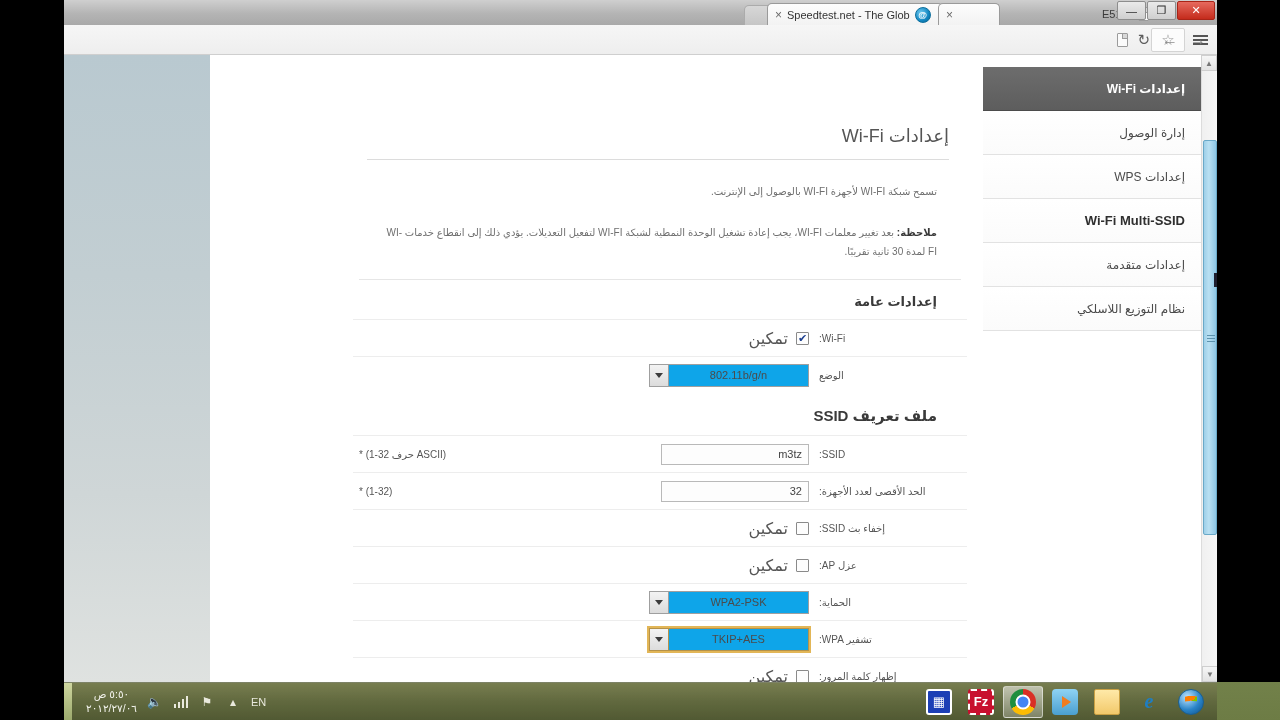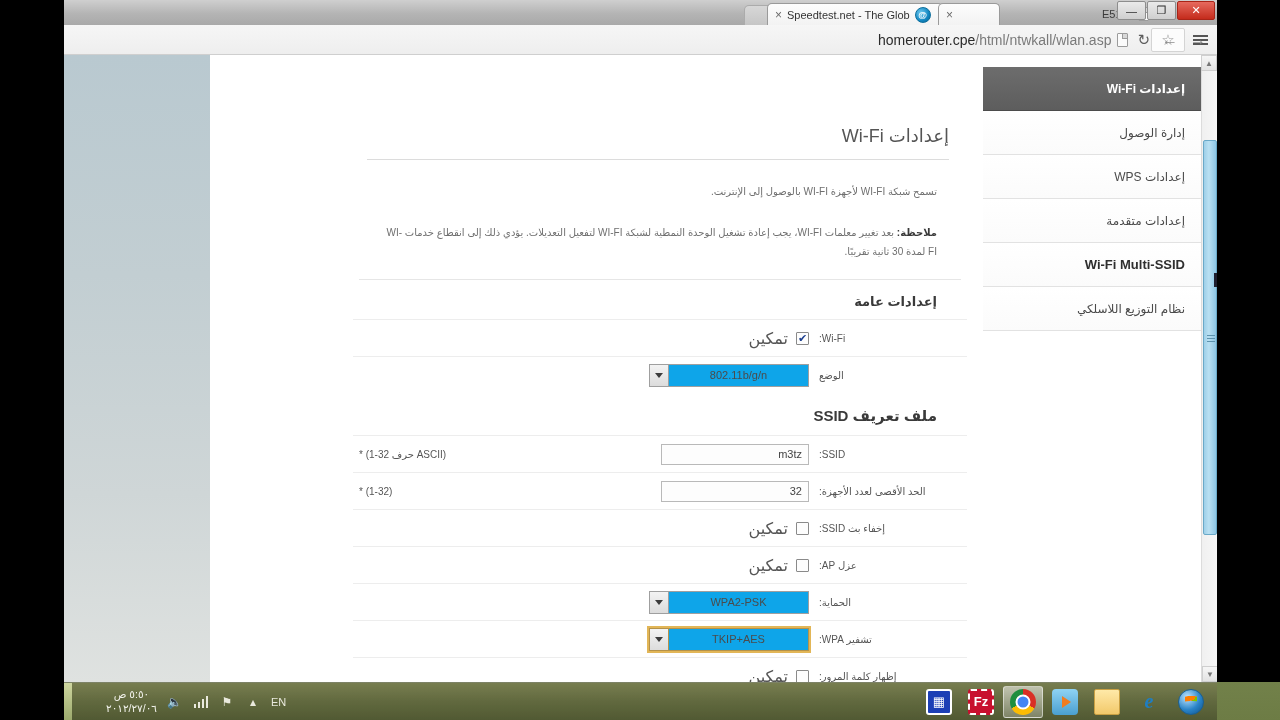--- a/index.html
+++ b/index.html
@@ -224,21 +224,21 @@
   
   .taskbar {
     position:absolute; left:64px; bottom:0; width:1153px; height:38px;
     background: linear-gradient(180deg, rgba(120,125,80,.92) 0%, rgba(96,104,62,.95) 50%, rgba(80,88,50,.96) 100%);
     border-top:1px solid rgba(255,255,255,.25);
     display:flex; align-items:center; direction:ltr;
   }
   .tray {
     display:flex; align-items:center; gap:10px; padding-left:14px; color:#f0f0e8; font-size:10px;
   }
-  .clock { line-height:1.25; text-align:center; font-size:10.5px; color:#f4f4ee; direction:rtl;margin-left:20px;}
+  .clock { line-height:1.25; text-align:center; font-size:10.5px; color:#f4f4ee; direction:rtl;}
   .tray-ico { width:16px;height:16px; display:flex;align-items:center;justify-content:center; font-size:12px; color:#e9e9dd; cursor:pointer;}
   .bars { display:flex; align-items:flex-end; gap:1.5px; height:12px;}
   .bars i{ display:block; width:2.5px; background:#e9e9dd;}
   .tb-apps { display:flex; align-items:center; gap:2px; margin-left:auto; padding-right:6px; }
   .app {
     width:40px;height:32px; display:flex;align-items:center;justify-content:center;
     border:1px solid transparent; border-radius:3px; cursor:pointer;
   }
   .app.active { background: linear-gradient(180deg,rgba(255,255,255,.55),rgba(255,255,255,.25)); border-color:rgba(255,255,255,.5);}
   .ico-box { width:26px;height:26px;border-radius:3px; display:flex;align-items:center;justify-content:center;}
@@ -308,39 +308,38 @@
             <span></span>
             <span></span>
             <span></span>
           </div>
       </div>
       <div class="star-box">
           <span class="star">☆</span>
         </div>
 
       <div class="omnibox">
-        <span class="url-text"><span class="host">homerouter.cpe</span><span>/html/ntwkall/wlan.asp</span></span>
         <span class="page-glyph"></span>
         <span class="nav-ico reload">↻</span>
         <span class="nav-ico">←</span>
         <span class="nav-ico">→</span>
       </div>
     </div>
 
     <div class="viewport">
       <div class="left-gradient"></div>
 
       <div class="page-body">
 
         <div class="navpanel">
           <div class="nav-item active">إعدادات Wi-Fi</div>
           <div class="nav-item">إدارة الوصول</div>
           <div class="nav-item">إعدادات WPS</div>
+          <div class="nav-item bold">Wi-Fi Multi-SSID</div>
           <div class="nav-item">إعدادات متقدمة</div>
-          <div class="nav-item bold">Wi-Fi Multi-SSID</div>
           <div class="nav-item">نظام التوزيع اللاسلكي</div>
         </div>
 
         <div class="main">
 
           <div class="page-title">إعدادات Wi-Fi</div>
           <div class="title-rule"></div>
 
           <div class="desc p1">تسمح شبكة WI-FI لأجهزة WI-FI بالوصول إلى الإنترنت.</div>
           <div class="desc">

